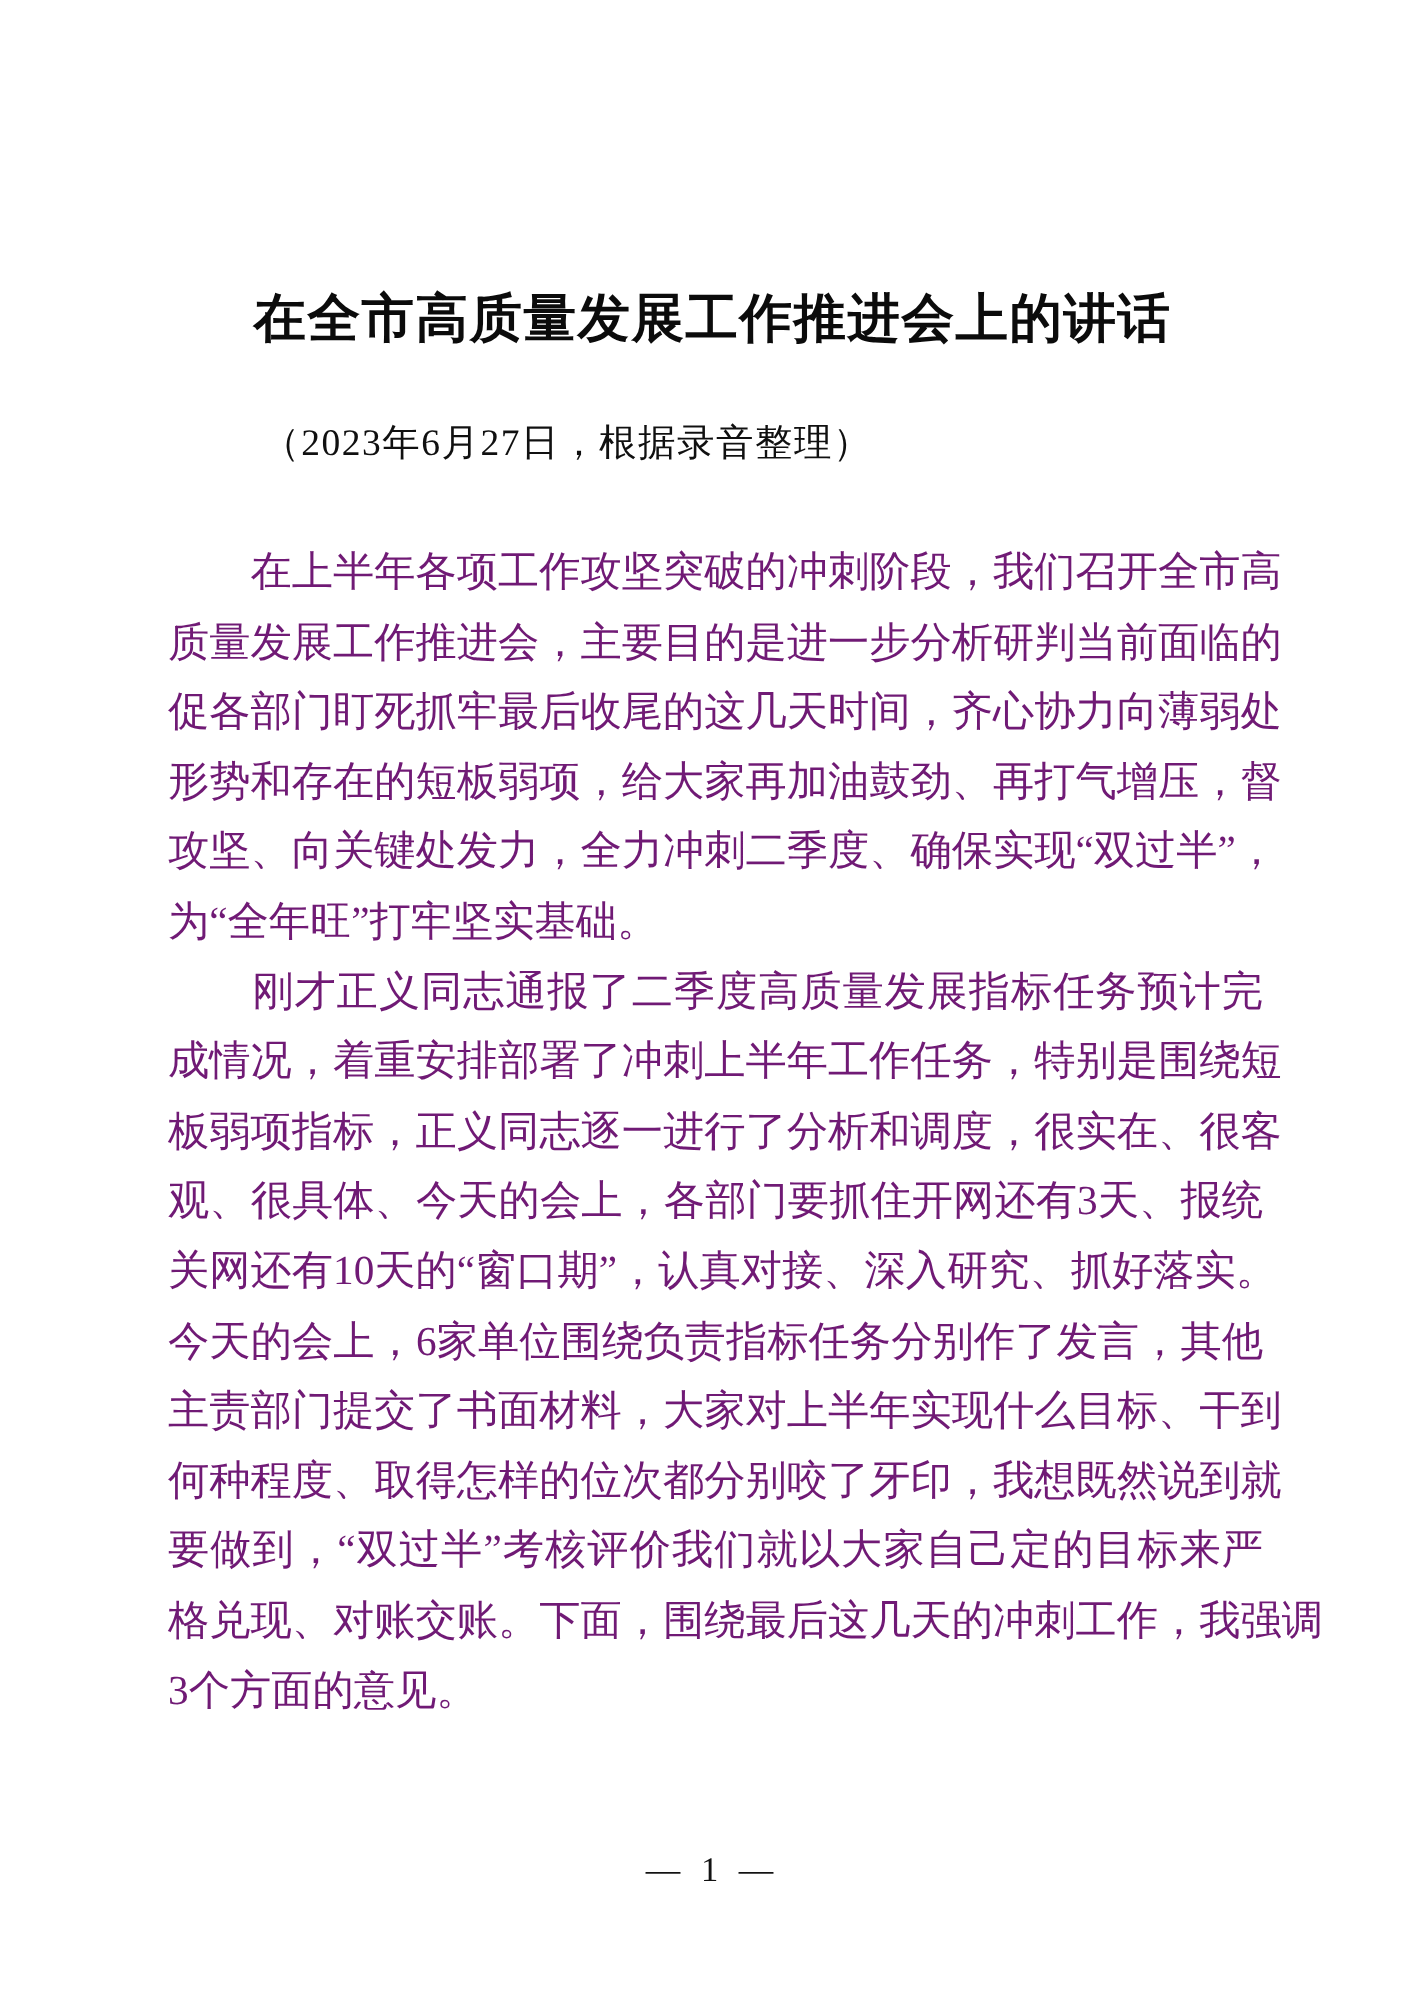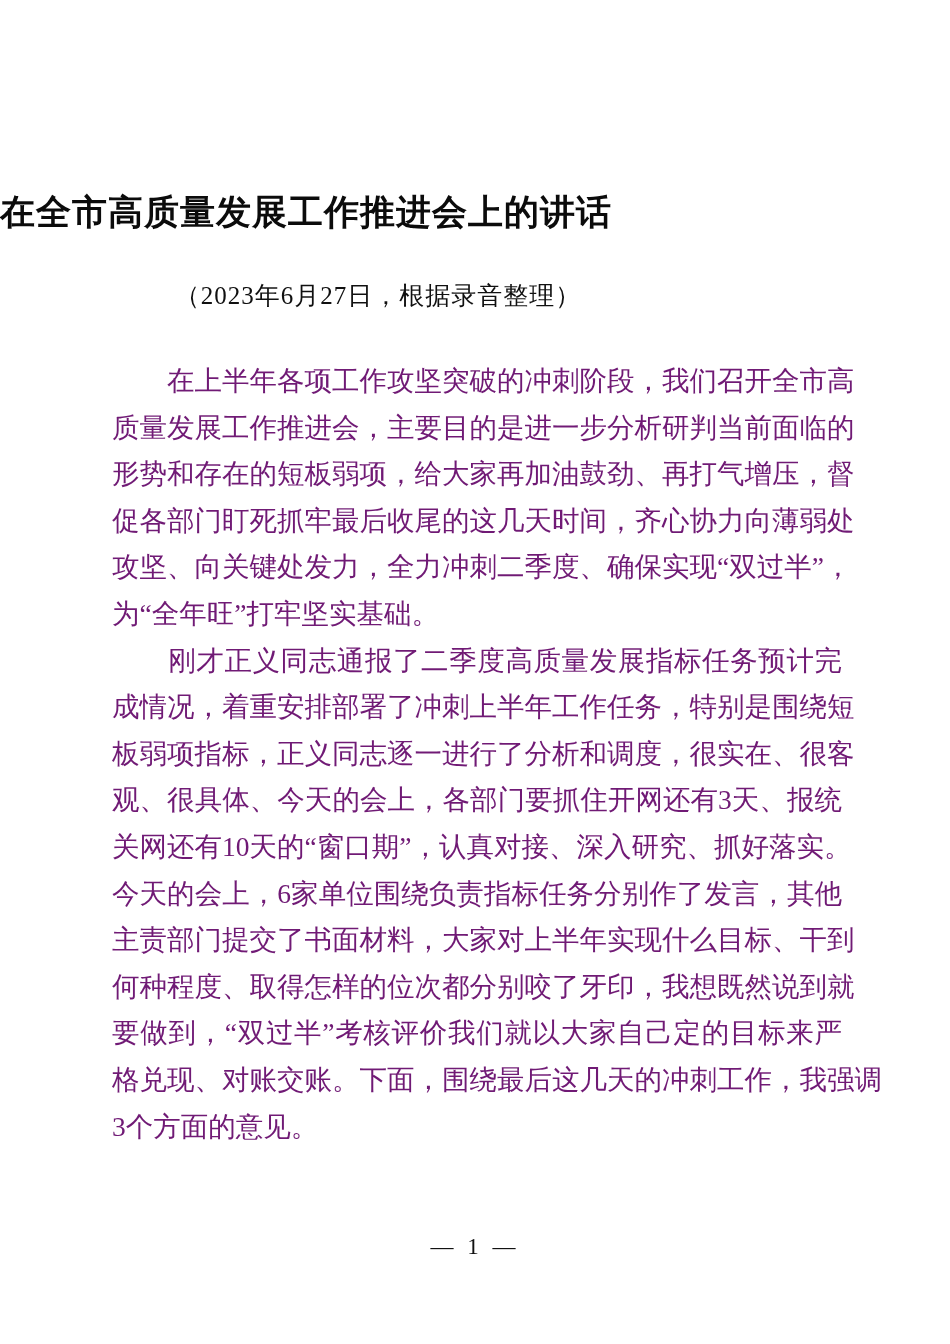--- a/index.html
+++ b/index.html
@@ -23,21 +23,21 @@
     overflow: hidden;
     box-sizing: border-box;
   }
 
   
   .doc-title {
     position: absolute;
     left: 0;
     top: 168px;
     width: 950px;
-    text-align: left;
+    text-align: center;
     font-family: "Liberation Serif", "DejaVu Serif", serif;
     font-weight: bold;
     font-size: 35px;
     line-height: 44px;
     letter-spacing: 1px;
     color: #0b0b0b;
     white-space: nowrap;
   }
 
   .doc-author {
@@ -126,22 +126,22 @@
 
   <h1 class="doc-title">在全市高质量发展工作推进会上的讲话</h1>
 
 
   <div class="doc-date">（2023年6月27日，根据录音整理）</div>
 
   <div class="doc-body">
     <div class="para">
         <div class="line full">　　在上半年各项工作攻坚突破的冲刺阶段，我们召开全市高</div>
         <div class="line full">质量发展工作推进会，主要目的是进一步分析研判当前面临的</div>
+        <div class="line full">促各部门盯死抓牢最后收尾的这几天时间，齐心协力向薄弱处</div>
         <div class="line full">形势和存在的短板弱项，给大家再加油鼓劲、再打气增压，督</div>
-        <div class="line full">促各部门盯死抓牢最后收尾的这几天时间，齐心协力向薄弱处</div>
         <div class="line full">攻坚、向关键处发力，全力冲刺二季度、确保实现“双过半”，</div>
         <div class="line short">为“全年旺”打牢坚实基础。</div>
       </div>
     <div class="para">
         <div class="line full">　　刚才正义同志通报了二季度高质量发展指标任务预计完</div>
         <div class="line full">成情况，着重安排部署了冲刺上半年工作任务，特别是围绕短</div>
         <div class="line full">板弱项指标，正义同志逐一进行了分析和调度，很实在、很客</div>
         <div class="line full">观、很具体、今天的会上，各部门要抓住开网还有3天、报统</div>
         <div class="line full">关网还有10天的“窗口期”，认真对接、深入研究、抓好落实。</div>
         <div class="line full">今天的会上，6家单位围绕负责指标任务分别作了发言，其他</div>

